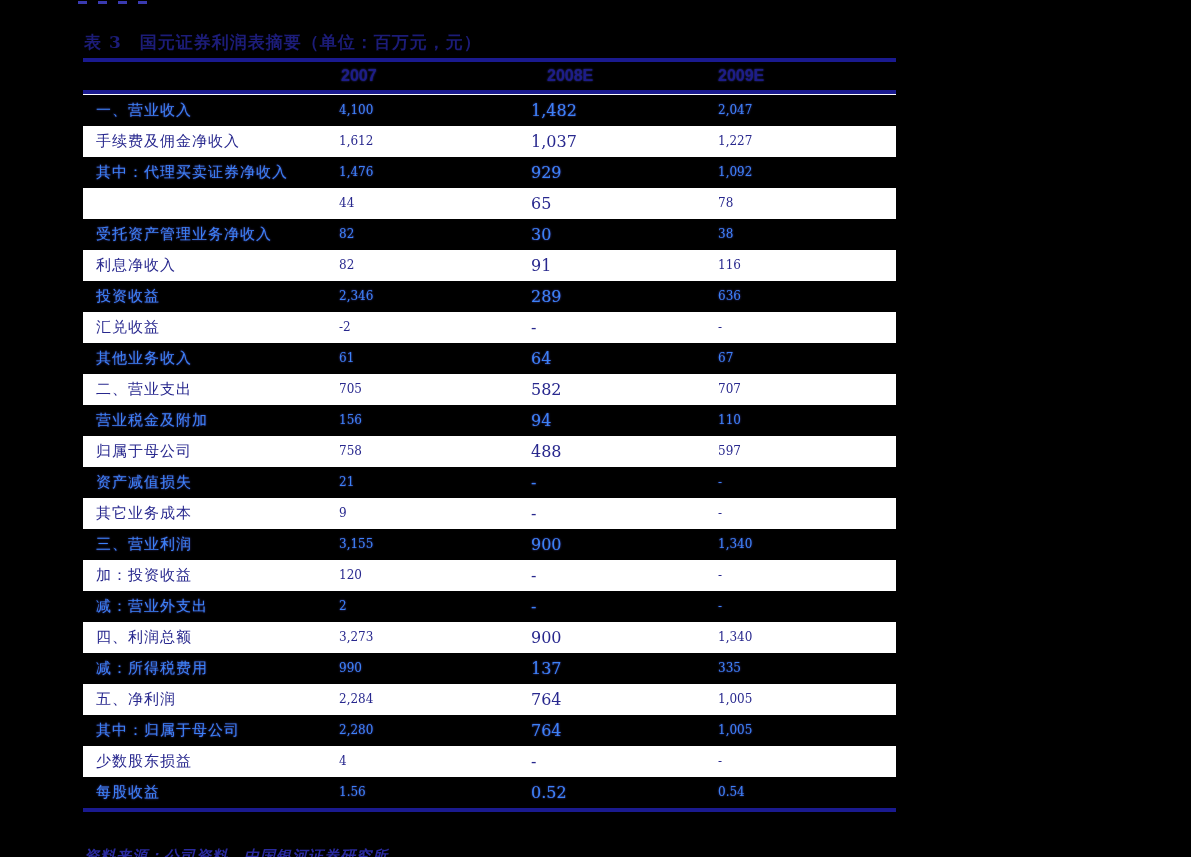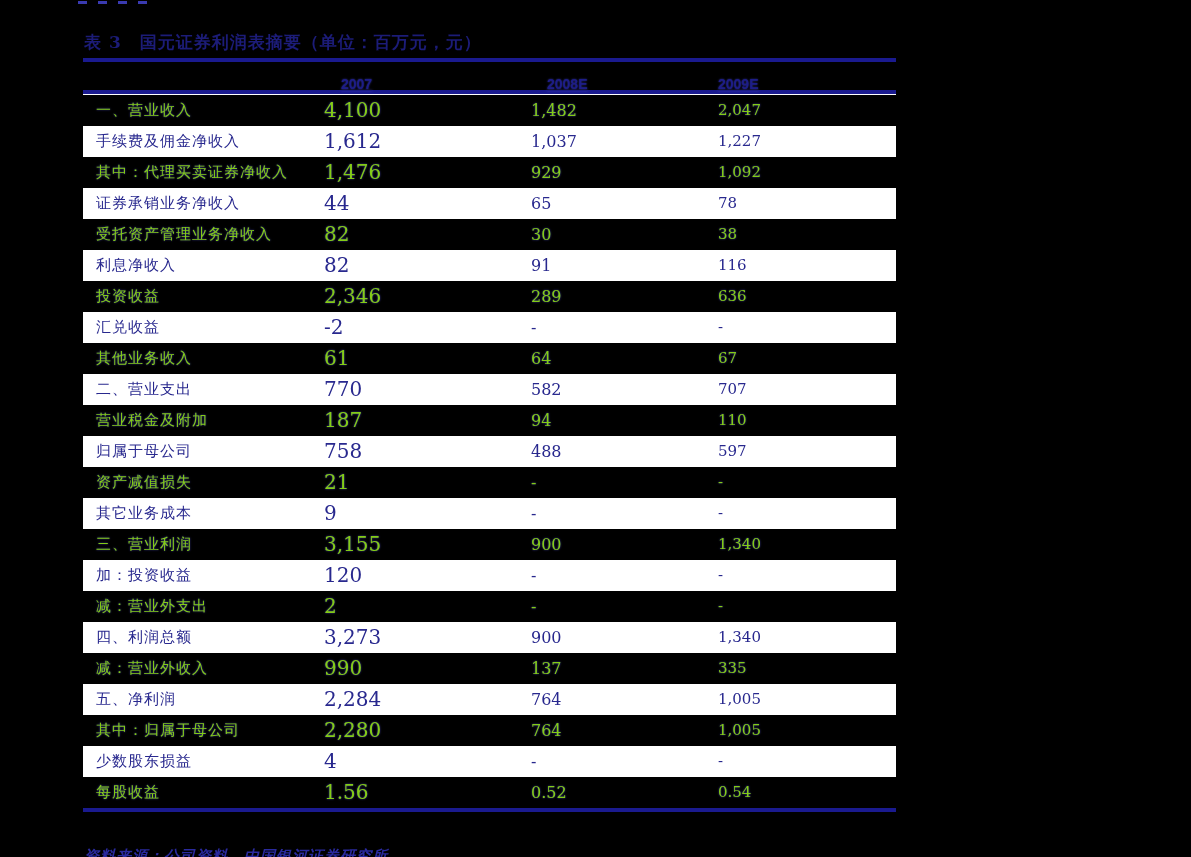--- a/index.html
+++ b/index.html
@@ -34,42 +34,41 @@
 
   .tbl {
     position: absolute; left: 83px; top: 58px; width: 813px;
   }
   .rule { height: 4px; background: #1a1a8f; }
   .rule-bottom { height: 4px; background: #1a1a8f; }
   .hairline { height: 1px; background: #ffffff; }
 
   .hdr-row { position: relative; height: 28px; }
   .hdr-row span {
-    position: absolute; top: 8px; line-height: 28px;
+    position: absolute; top: 0; line-height: 28px;
     font-family: "Liberation Sans", "DejaVu Sans", sans-serif;
-    font-weight: bold; font-size: 14px; color: #1d1d88;
+    font-weight: bold; font-size: 16px; color: #1d1d88;
     text-shadow: 0 0 2px rgba(70,70,200,0.7);
-    text-decoration: underline;
   }
 
   .trow { position: relative; height: 31px; }
   .trow.light { background: #ffffff; padding-left: 35px; }
   .trow.dark  { background: transparent; }
   .trow span { position: absolute; top: 0; line-height: 31px; white-space: nowrap; }  
   .hdr-c2 { left: 258px; }
   .hdr-c3 { left: 448px; margin-left: 16px; }
   .hdr-c4 { left: 635px; }
 
   .cell-label { left: 13px;  font-size: 15px; letter-spacing: 1px; }
-  .cell-v1    { left: 241px; font-size: 20px; }
+  .cell-v1    { left: 256px; font-size: 12px; }
   .cell-v2    { left: 448px; font-size: 16px; }
-  .cell-v3    { left: 635px; font-size: 15px; }
+  .cell-v3    { left: 635px; font-size: 12px; }
 
   .trow.light span { color: #28288e; }
-  .trow.dark  span { color: #84cc16; text-shadow: 0 0 2px rgba(80,80,210,0.85); }
+  .trow.dark  span { color: #3b82f6; text-shadow: 0 0 2px rgba(80,80,210,0.85); }
 
   .source-note {
     position: absolute; left: 84px; top: 819px;
     font-style: italic; font-weight: bold;
     font-size: 15px; letter-spacing: 1px;
     color: #2a2a9e;
     white-space: nowrap;
     margin-top: 28px;
   }
 </style>
@@ -109,21 +108,20 @@
           <span class="cell-v2">1,037</span>
           <span class="cell-v3">1,227</span>
         </div>
         <div class="trow dark">
           <span class="cell-label">其中：代理买卖证券净收入</span>
           <span class="cell-v1">1,476</span>
           <span class="cell-v2">929</span>
           <span class="cell-v3">1,092</span>
         </div>
         <div class="trow light">
-          <span class="cell-label">证券承销业务净收入</span>
           <span class="cell-v1">44</span>
           <span class="cell-v2">65</span>
           <span class="cell-v3">78</span>
         </div>
         <div class="trow dark">
           <span class="cell-label">受托资产管理业务净收入</span>
           <span class="cell-v1">82</span>
           <span class="cell-v2">30</span>
           <span class="cell-v3">38</span>
         </div>
@@ -146,27 +144,27 @@
           <span class="cell-v3">-</span>
         </div>
         <div class="trow dark">
           <span class="cell-label">其他业务收入</span>
           <span class="cell-v1">61</span>
           <span class="cell-v2">64</span>
           <span class="cell-v3">67</span>
         </div>
         <div class="trow light">
           <span class="cell-label">二、营业支出</span>
-          <span class="cell-v1">770</span>
+          <span class="cell-v1">705</span>
           <span class="cell-v2">582</span>
           <span class="cell-v3">707</span>
         </div>
         <div class="trow dark">
           <span class="cell-label">营业税金及附加</span>
-          <span class="cell-v1">187</span>
+          <span class="cell-v1">156</span>
           <span class="cell-v2">94</span>
           <span class="cell-v3">110</span>
         </div>
         <div class="trow light">
           <span class="cell-label">归属于母公司</span>
           <span class="cell-v1">758</span>
           <span class="cell-v2">488</span>
           <span class="cell-v3">597</span>
         </div>
         <div class="trow dark">
@@ -199,21 +197,21 @@
           <span class="cell-v2">-</span>
           <span class="cell-v3">-</span>
         </div>
         <div class="trow light">
           <span class="cell-label">四、利润总额</span>
           <span class="cell-v1">3,273</span>
           <span class="cell-v2">900</span>
           <span class="cell-v3">1,340</span>
         </div>
         <div class="trow dark">
-          <span class="cell-label">减：营业外收入</span>
+          <span class="cell-label">减：所得税费用</span>
           <span class="cell-v1">990</span>
           <span class="cell-v2">137</span>
           <span class="cell-v3">335</span>
         </div>
         <div class="trow light">
           <span class="cell-label">五、净利润</span>
           <span class="cell-v1">2,284</span>
           <span class="cell-v2">764</span>
           <span class="cell-v3">1,005</span>
         </div>

